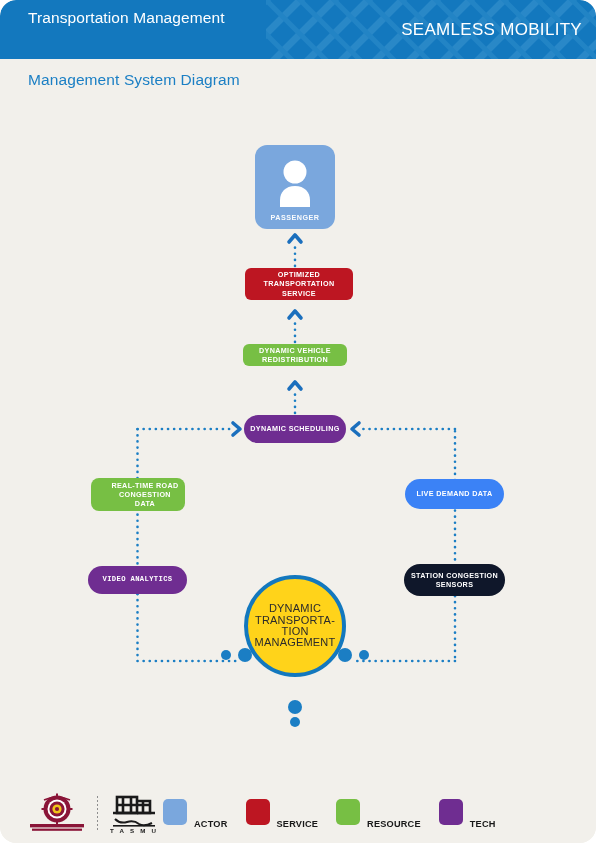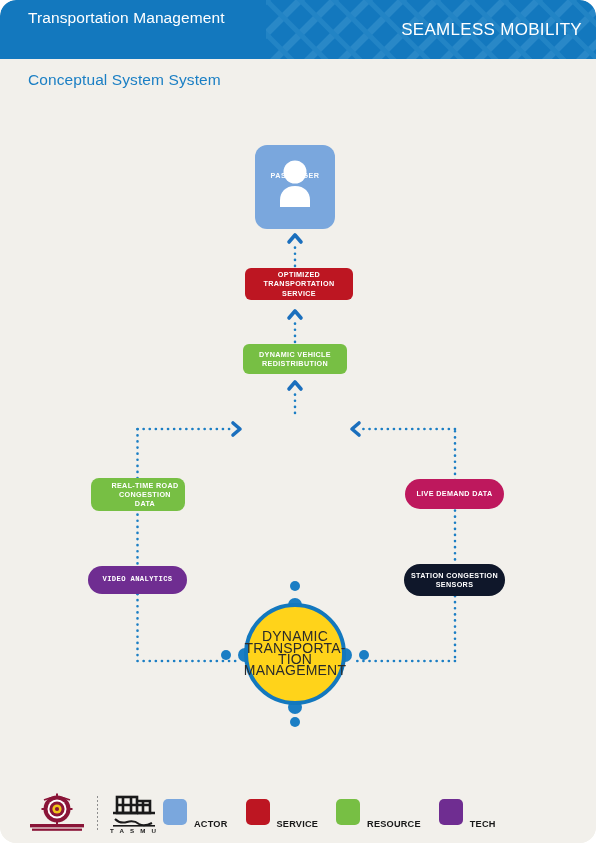--- a/index.html
+++ b/index.html
@@ -49,62 +49,62 @@
     text-align:center;color:#ffffff;
     font-size:7.2px;line-height:9.2px;font-weight:700;letter-spacing:.35px;
     text-transform:uppercase;
     padding:2px 6px;
   }
 
   
   #node-passenger{
     left:255px;top:145px;width:80px;height:84px;
     background:#7aa7dd;border-radius:12px;
-    flex-direction:column;padding-bottom:25px;
+    flex-direction:column;justify-content:flex-end;padding-bottom:7px;
   }
   #passenger-glyph{
     position:absolute;left:0;right:0;top:14px;
     display:flex;align-items:center;justify-content:center;
   }
   #passenger-label{font-size:7.2px;letter-spacing:.5px;opacity:.96;}
 
   #node-optimized{
     left:245px;top:268px;width:108px;height:32px;
     background:#bd1622;border-radius:6px;
   }
   #node-redistribution{
-    left:243px;top:344px;width:104px;height:30px;
+    left:243px;top:344px;width:104px;height:22px;
     background:#77bf44;border-radius:6px;
   }
   #node-scheduling{
     left:244px;top:415px;width:102px;height:28px;
     background:#6f2d91;border-radius:14px;
   }
   #node-road{
     left:91px;top:478px;width:94px;height:33px;
     background:#77bf44;border-radius:8px;padding-left:20px;
   }
   #node-demand{
     left:405px;top:479px;width:99px;height:30px;
-    background:#be185d;border-radius:15px;
+    background:#3b82f6;border-radius:15px;
   }
   #node-video{
     left:88px;top:566px;width:99px;height:28px;
     background:#6f2d91;border-radius:14px;font-family:Liberation Mono, monospace;
   }
   #node-sensors{
     left:404px;top:564px;width:101px;height:32px;
     background:#0f172a;border-radius:16px;
   }
 
   
   #node-platform{
-    left:244px;top:603px;width:102px;height:102px;
+    left:244px;top:575px;width:102px;height:102px;
     background:#ffd31a;border:4px solid #1378be;border-radius:50%;
-    color:#2b2b2b;font-size:14px;line-height:11.4px;font-weight:400;
+    color:#2b2b2b;font-size:11px;line-height:11.4px;font-weight:400;
     letter-spacing:.2px;padding:0 8px;
   }
 
   .hub-dot{
     position:absolute;border-radius:50%;background:#1b7ec4;
   }
 
   
   #footer{
     position:absolute;left:0;bottom:0;width:596px;height:63px;
@@ -137,21 +137,21 @@
       </defs>
       <rect x="0" y="0" width="330" height="59" fill="url(#latt)"></rect>
     </svg>
 
     <div id="header-title">
       <span class="l">Transportation Management</span>
     </div>
     <div id="brand-tag">SEAMLESS MOBILITY</div>
   </div>
 
-  <div id="subtitle">Conceptual System System</div>
+  <div id="subtitle">Management System Diagram</div>
 
   <div id="canvas">
 
     <svg id="links" viewBox="0 0 596 843">
       <g stroke="#1b7ec4" stroke-width="2.6" stroke-linecap="round" stroke-dasharray="0.1 6" fill="none">
 
         <line x1="295" y1="266" x2="295" y2="246"></line>
 
         <line x1="295" y1="342" x2="295" y2="322"></line>
 
@@ -194,20 +194,21 @@
           <path d="M22 27c-9.5 0-15 6.2-15 14.2V48h30v-6.8C37 33.2 31.5 27 22 27z" fill="#ffffff"></path>
         </svg>
       </div>
       <span id="passenger-label">PASSENGER</span>
     </div>
 
     <div class="node" id="node-optimized">OPTIMIZED TRANSPORTATION SERVICE</div>
 
     <div class="node" id="node-redistribution">DYNAMIC VEHICLE REDISTRIBUTION</div>
 
+    <div class="node" id="node-scheduling">DYNAMIC SCHEDULING</div>
 
     <div class="node" id="node-road">REAL-TIME ROAD CONGESTION DATA</div>
 
     <div class="node" id="node-demand">LIVE DEMAND DATA</div>
 
     <div class="node" id="node-video">VIDEO ANALYTICS</div>
 
     <div class="node" id="node-sensors">STATION CONGESTION SENSORS</div>
 
     <div class="node" id="node-platform">DYNAMIC TRANSPORTA-TION MANAGEMENT</div>

